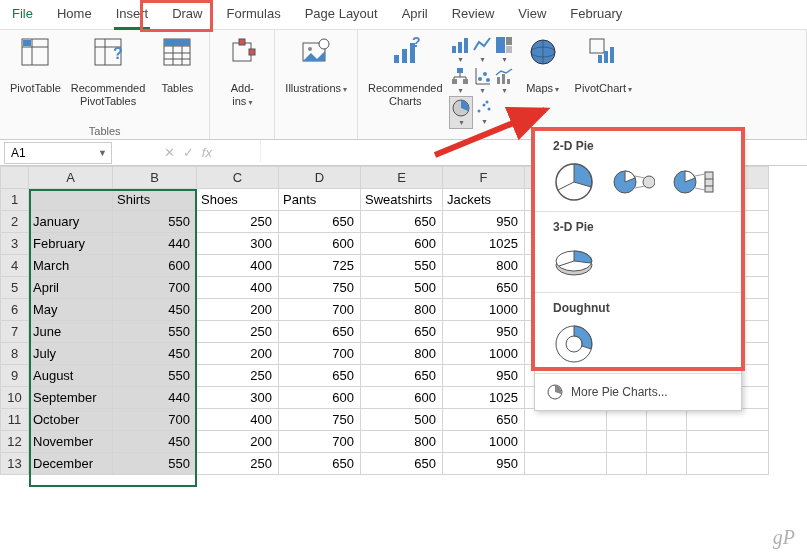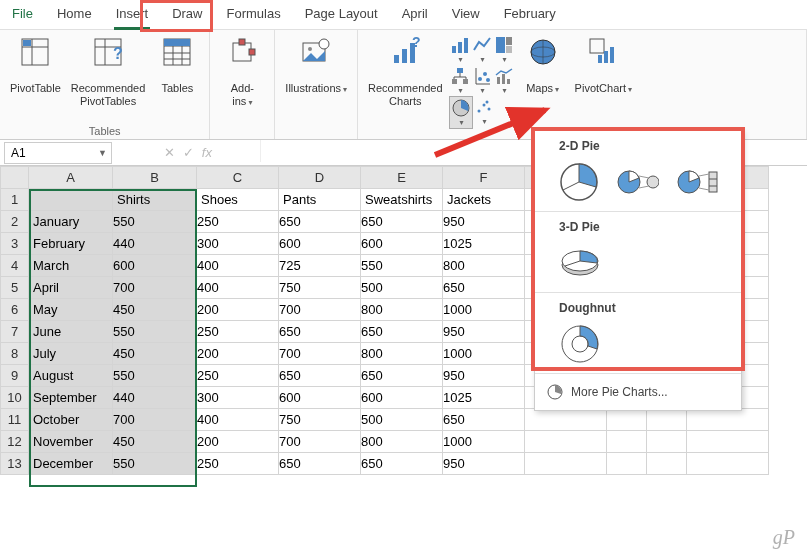--- a/index.html
+++ b/index.html
@@ -35,29 +35,29 @@
 
   
   .grid-wrap { position: relative; }
   table.grid { border-collapse: collapse; table-layout: fixed; }
   table.grid th, table.grid td { border: 1px solid #d4d4d4; font-size: 13px; height: 22px; overflow: hidden; white-space: nowrap; }
   table.grid th { background: #e6e6e6; font-weight: normal; color: #333; text-align: center; }
   th.row-hdr { width: 28px; background: #e6e6e6; text-align: center; }
   .col-a { width: 84px; } .col-b { width: 84px; }
   .col-c,.col-d,.col-e,.col-f { width: 82px; } .col-g,.col-h,.col-i,.col-j { width: 82px; }
   td.text { text-align: left; padding-left: 4px; }
-  td.num { text-align: left; padding-right: 6px; }
+  td.num { text-align: right; padding-right: 6px; }
   .sel { background: #d9d9d9; }
   th.sel-col { background: #b4c9b4; }
   th.sel-row { background: #d0d0d0; }
   .sel-outline { position: absolute; border: 2px solid #1f7246; pointer-events: none; }
 
   
   .pie-dropdown { position: absolute; top: 130px; left: 534px; width: 208px; background: #fff; border: 1px solid #ccc; box-shadow: 2px 2px 6px rgba(0,0,0,0.2); z-index: 30; }
-  .pie-section { border-bottom: 1px solid #e0e0e0; padding: 8px 24px; }
+  .pie-section { border-bottom: 1px solid #e0e0e0; padding: 8px 18px; }
   .pie-title { font-weight: 600; font-size: 12px; color: #444; margin-bottom: 8px; }
   .pie-row { display: flex; gap: 18px; }
   .pie-opt { width: 42px; height: 42px; cursor: pointer; display: flex; align-items: center; justify-content: center;}
   .pie-highlight { position: absolute; border: 4px solid #e85a4f; top: -4px; left: -4px; right: -4px; height: 244px; pointer-events: none; }
   .more-link { padding: 10px 12px; display: flex; align-items: center; gap: 8px; cursor: pointer; font-size: 12px; color: #444; }
 
   
   .arrow { position: absolute; z-index: 25; pointer-events: none; }
 
   
@@ -67,20 +67,21 @@
 <body>
 
 <div class="tabs">
   <div class="tab" style="color:#217346;">File</div>
   <div class="tab">Home</div>
   <div class="tab active">Insert</div>
   <div class="tab">Draw</div>
   <div class="tab">Formulas</div>
   <div class="tab">Page Layout</div>
   <div class="tab">April</div>
+  <div class="tab">Review</div>
   <div class="tab">View</div>
   <div class="tab">February</div>
 </div>
 <div class="tab-highlight"></div>
 
 <div class="ribbon">
   <div class="group">
     <div class="group-items">
       <div class="rbtn">
         <div class="ic">

